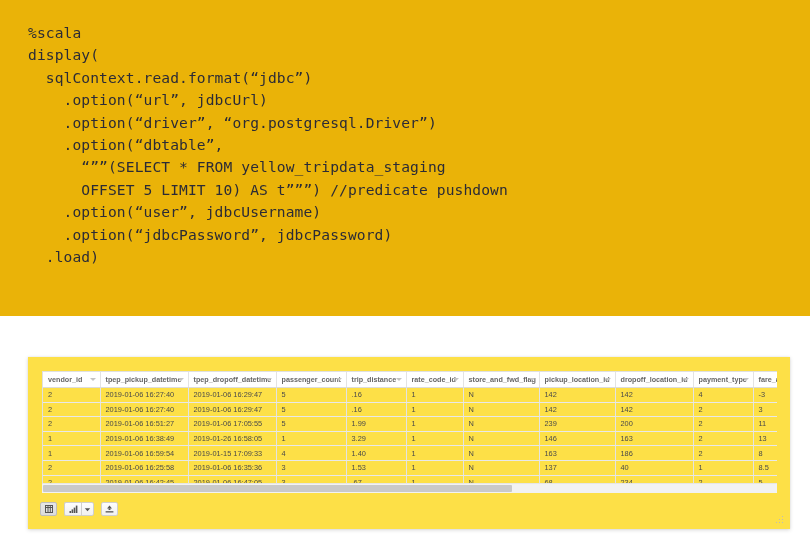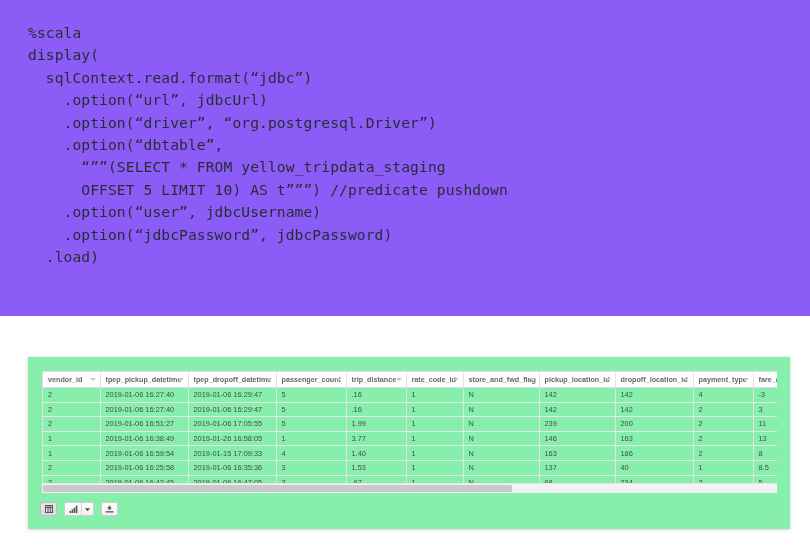--- a/index.html
+++ b/index.html
@@ -15,21 +15,21 @@
     font-family: "Liberation Sans", sans-serif;
   }
 
   
   #code-cell {
     position: absolute;
     left: 0;
     top: 0;
     width: 810px;
     height: 316px;
-    background: #8b5cf6;
+    background: #eab308;
     box-sizing: border-box;
   }
   #code-text {
     position: absolute;
     left: 28px;
     top: 22px;
     margin: 0;
     font-family: "DejaVu Sans Mono", "Liberation Mono", monospace;
     font-size: 14.6px;
     line-height: 22.4px;
@@ -48,21 +48,21 @@
     background: #ffffff;
   }
 
   
   #result-card {
     position: absolute;
     left: 28px;
     top: 357px;
     width: 762px;
     height: 172px;
-    background: #86efac;
+    background: #fde047;
     box-shadow: 0 1px 4px rgba(0,0,0,0.16), 0 0 1px rgba(0,0,0,0.10);
     box-sizing: border-box;
   }
 
   #table-viewport {
     position: absolute;
     left: 14px;
     top: 14px;
     width: 735px;
     height: 112px;
@@ -297,21 +297,21 @@
             <td>239</td>
             <td>200</td>
             <td>2</td>
             <td>11</td>
           </tr>
           <tr>
             <td>1</td>
             <td>2019-01-06 16:38:49</td>
             <td>2019-01-26 16:58:05</td>
             <td>1</td>
-            <td>3.77</td>
+            <td>3.29</td>
             <td>1</td>
             <td>N</td>
             <td>146</td>
             <td>163</td>
             <td>2</td>
             <td>13</td>
           </tr>
           <tr>
             <td>1</td>
             <td>2019-01-06 16:59:54</td>

